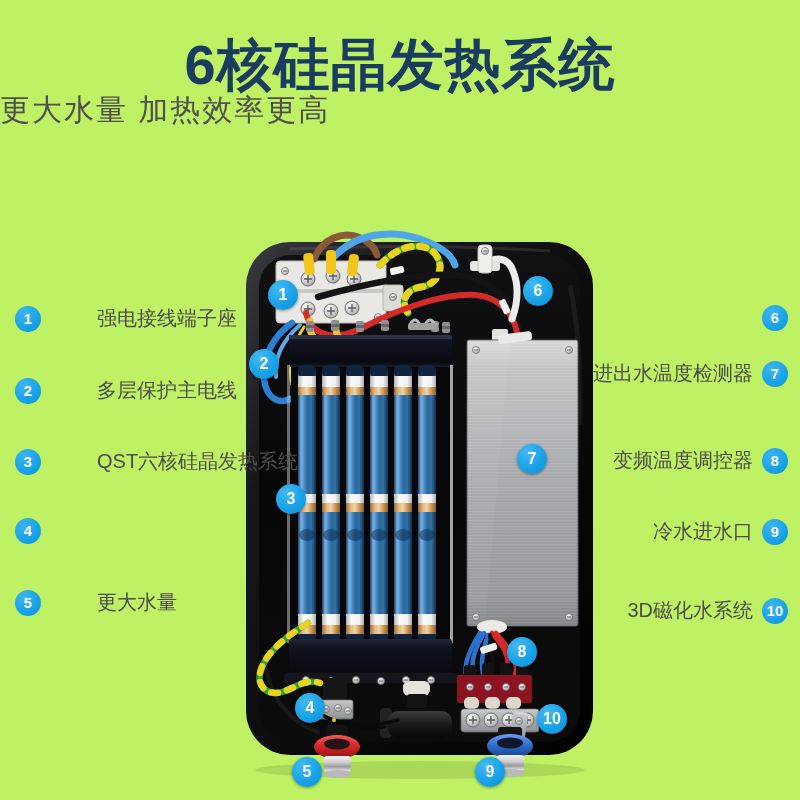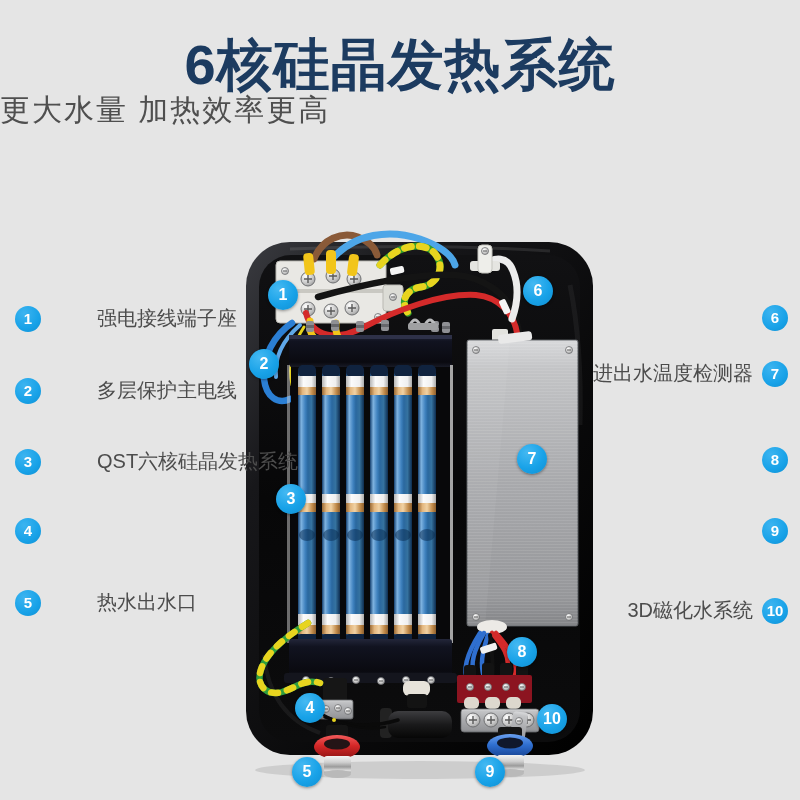--- a/index.html
+++ b/index.html
@@ -1,16 +1,16 @@
 <!DOCTYPE html>
 <html><head>
 <meta charset="utf-8">
 <style>
   html,body{margin:0;padding:0;background:#fff;}
-  .page{position:relative;width:800px;height:800px;background:#e5e5e5;overflow:hidden;
+  .page{position:relative;width:800px;height:800px;background:#bef264;overflow:hidden;
         font-family:"Liberation Sans","DejaVu Sans",sans-serif;}
   .title{position:absolute;top:28px;left:0;width:100%;text-align:center;
          font-size:56px;font-weight:700;color:#1c3b60;letter-spacing:1px;}
   .subtitle{position:absolute;top:90px;left:0;width:100%;text-align:left;
             font-size:30px;font-weight:300;color:#4f4f4f;letter-spacing:2px;}
   .product{position:absolute;left:230px;top:225px;width:370px;height:570px;}
   .marker{position:absolute;width:30px;height:30px;border-radius:50%;
           background:radial-gradient(circle at 35% 28%,#45b9f2 0%,#18a2e8 55%,#0f8fd2 100%);
           color:#fff;font-size:16px;font-weight:700;line-height:30px;text-align:center;
           box-shadow:0 1px 3px rgba(0,0,0,.4);}
@@ -323,36 +323,38 @@
     </div>
     <div class="callout-row" style="left:15px;top:448px">
       <span class="badge">3</span>
       <span class="callout-text">QST六核硅晶发热系统</span>
     </div>
     <div class="callout-row" style="left:15px;top:518px">
       <span class="badge">4</span>
     </div>
     <div class="callout-row" style="left:15px;top:589px">
       <span class="badge">5</span>
-      <span class="callout-text">热水出水口</span>
+      <span class="callout-text">更大水量</span>
     </div>
   </div>
 
   <div>
     <div class="callout-row" style="right:12px;top:305px">
       <span class="badge">6</span>
     </div>
     <div class="callout-row" style="right:12px;top:360px">
       <span class="callout-text">进出水温度检测器</span>
       <span class="badge">7</span>
     </div>
     <div class="callout-row" style="right:12px;top:447px">
+      <span class="callout-text">变频温度调控器</span>
       <span class="badge">8</span>
     </div>
     <div class="callout-row" style="right:12px;top:518px">
+      <span class="callout-text">冷水进水口</span>
       <span class="badge">9</span>
     </div>
     <div class="callout-row" style="right:12px;top:597px">
       <span class="callout-text">3D磁化水系统</span>
       <span class="badge">10</span>
     </div>
   </div>
 
 </div>
 

